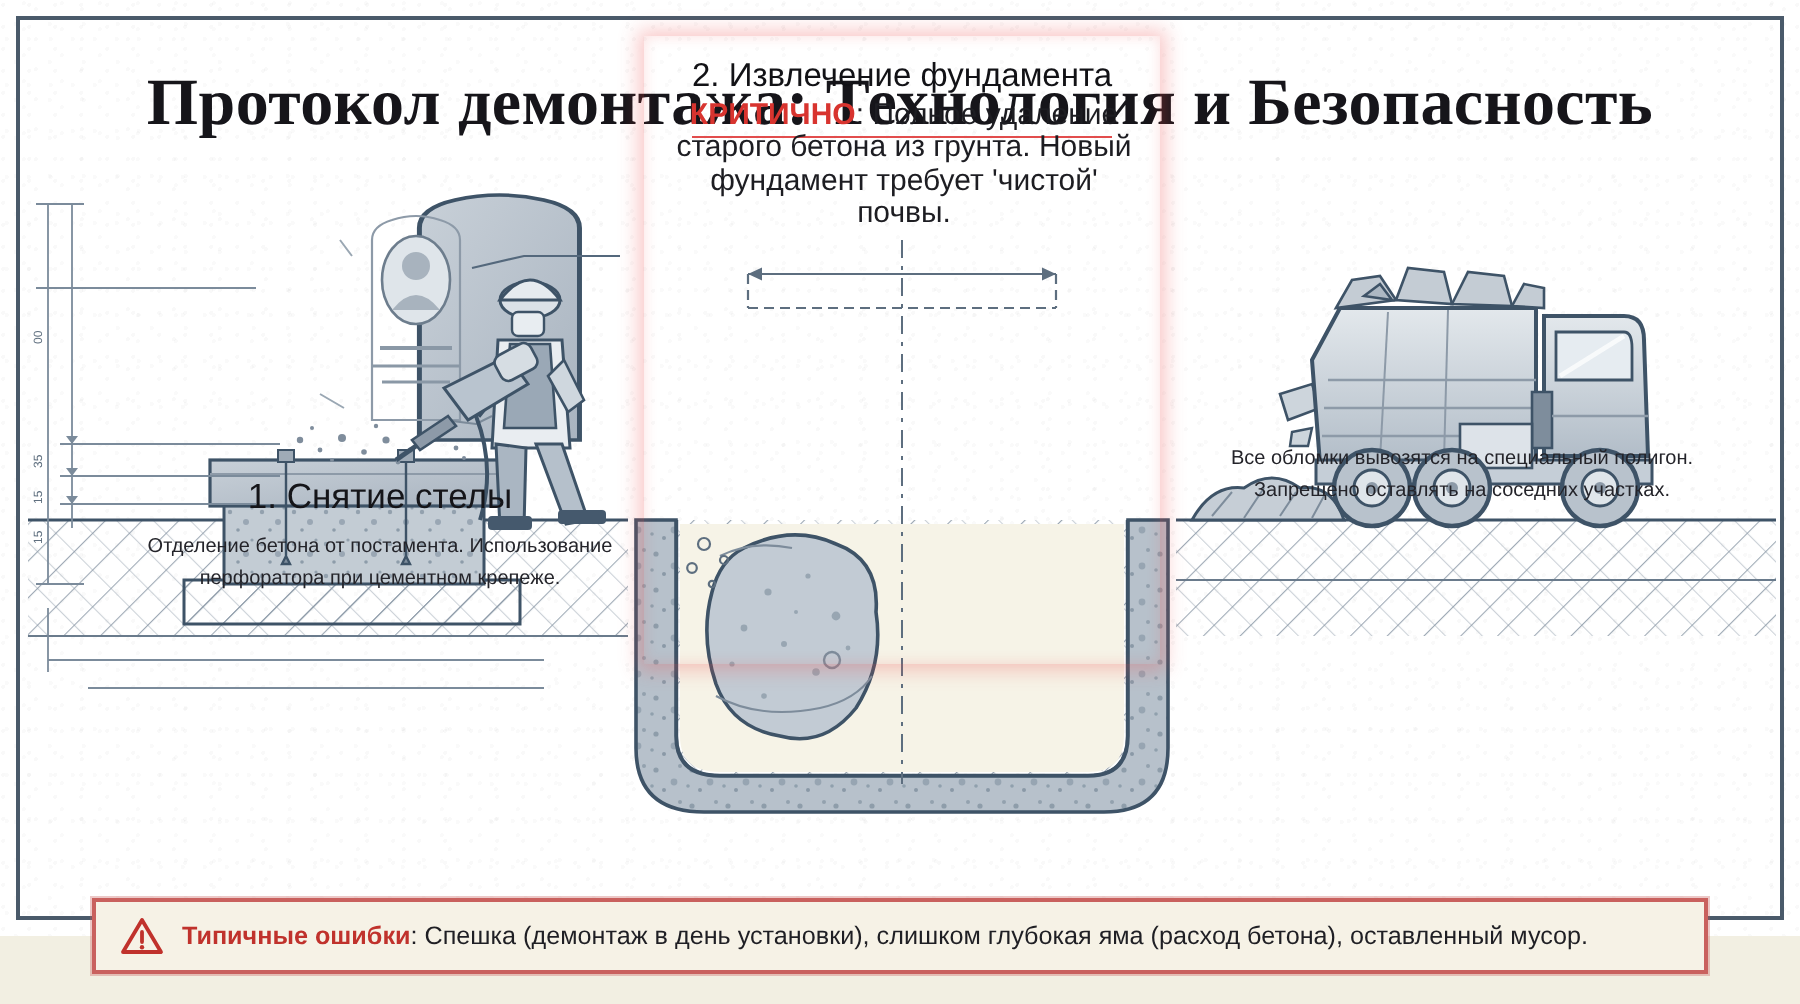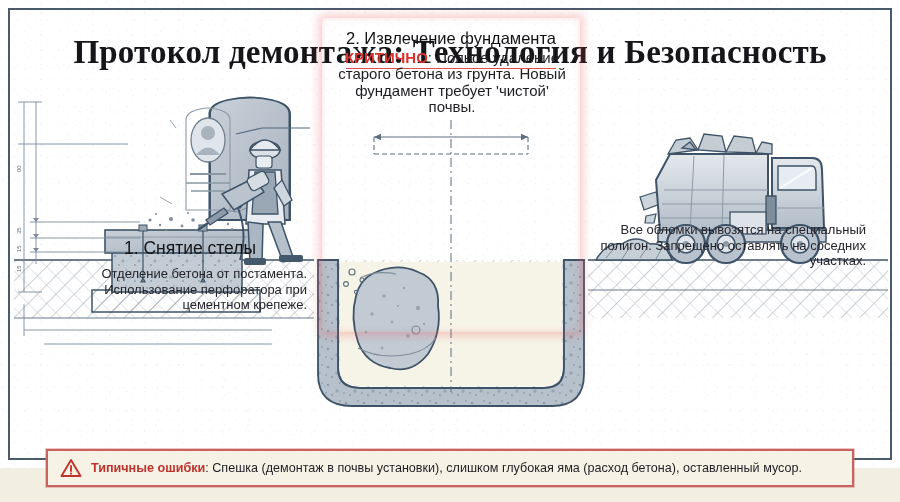--- a/index.html
+++ b/index.html
@@ -26,21 +26,21 @@
   #title{position:absolute;left:0;right:0;top:34px;text-align:center;
     font-family:"Liberation Serif","DejaVu Serif",serif;
     font-size:33px;font-weight:700;color:#16151a;letter-spacing:.2px;
     white-space:nowrap;}
 
   .stage{position:absolute;left:0;top:92px;width:900px;height:345px;}
 
   
   .cap{position:absolute;text-align:center;color:#1d1d20;}
   .cap .h{font-size:17.5px;font-weight:400;margin-bottom:7px;color:#151519;}
-  .cap .b{font-size:13px;line-height:15.6px;color:#24242a;text-align:right;}
+  .cap .b{font-size:10px;line-height:15.6px;color:#24242a;}
 
   #cap1{left:73px;top:238px;width:234px;}
   #cap3{left:596px;top:222px;width:270px;}
 
   
   #panel{position:absolute;left:322px;top:18px;width:258px;height:314px;
     border:2.5px solid #e8past;box-sizing:border-box;}
   #panel{border-color:#ec4d4d;
     box-shadow:0 0 9px 3px rgba(236,77,77,.30), inset 0 0 7px rgba(236,77,77,.18);}
   #panelHead{position:absolute;left:324px;top:20px;width:254px;padding-top:9px;
@@ -328,16 +328,16 @@
   <div id="panelBody">
     <span class="crit">КРИТИЧНО</span><span>: Полное удаление старого бетона из грунта. Новый фундамент требует 'чистой' почвы.</span>
   </div>
 
   <div id="warn">
     <svg id="warnIcon" width="22" height="20" viewBox="0 0 22 20">
       <path d="M11 2 L20.5 18 L1.5 18 Z" fill="none" stroke="#c0322c" stroke-width="1.9" stroke-linejoin="round"></path>
       <line x1="11" y1="8" x2="11" y2="13" stroke="#c0322c" stroke-width="1.9" stroke-linecap="round"></line>
       <circle cx="11" cy="15.6" r="1.1" fill="#c0322c"></circle>
     </svg>
-    <div id="warnTxt"><span class="wred">Типичные ошибки</span><span>: Спешка (демонтаж в почвы установки), слишком глубокая яма (расход бетона), оставленный мусор.</span></div>
+    <div id="warnTxt"><span class="wred">Типичные ошибки</span><span>: Спешка (демонтаж в день установки), слишком глубокая яма (расход бетона), оставленный мусор.</span></div>
   </div>
 
 </div>
 
 </body></html>

